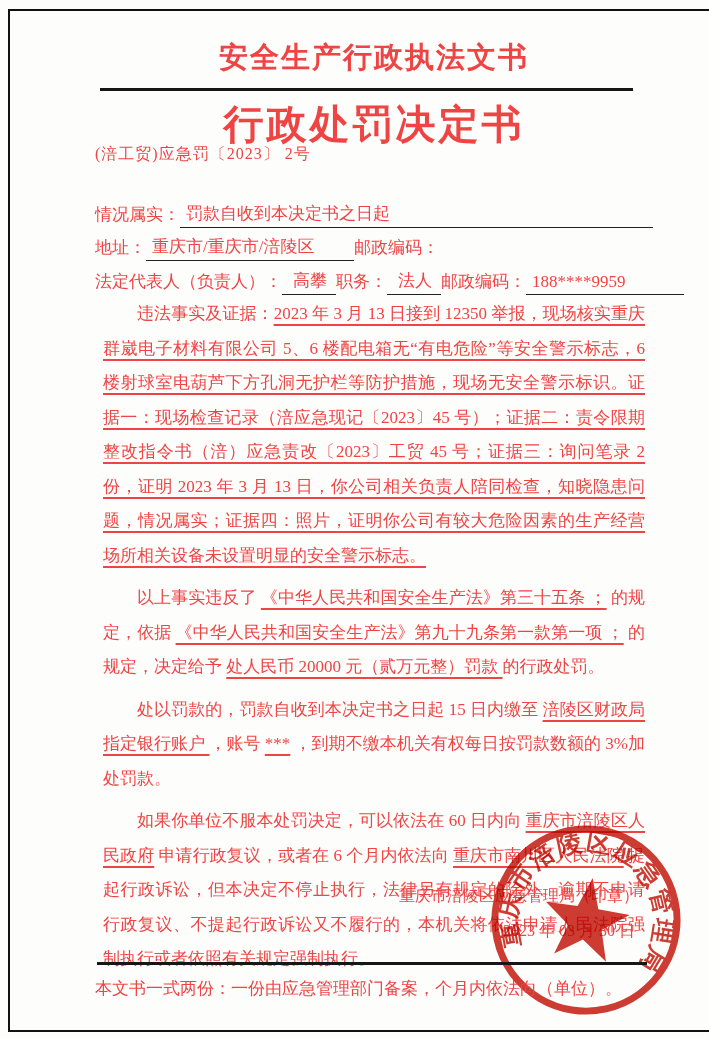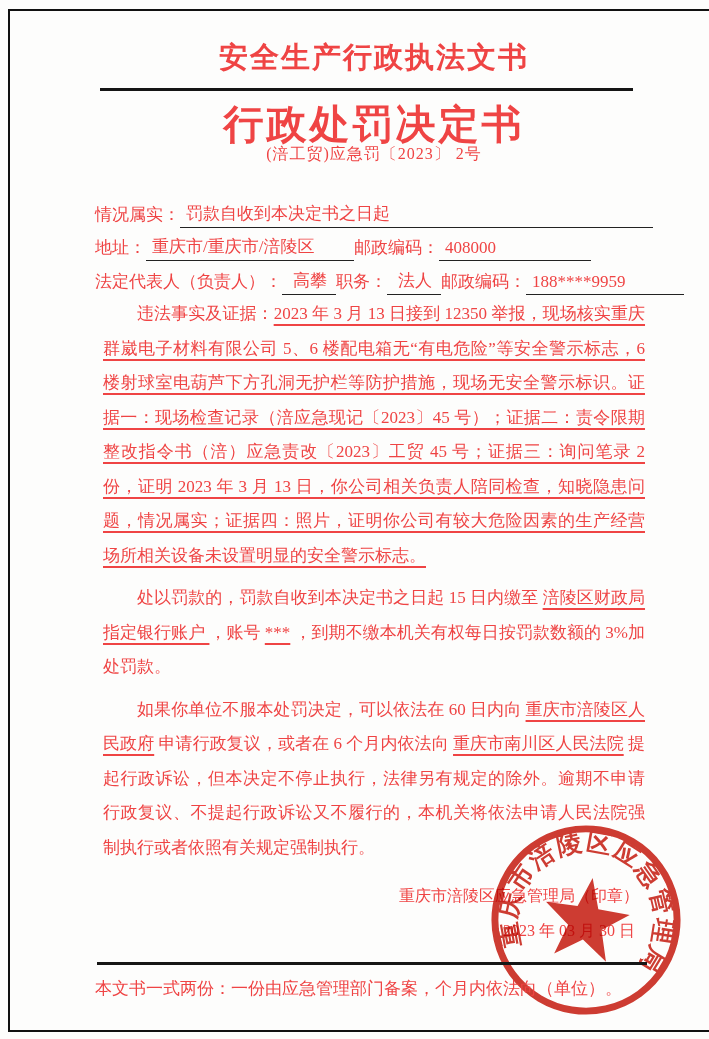--- a/index.html
+++ b/index.html
@@ -26,21 +26,21 @@
     position:absolute;top:88px;left:100px;width:533px;height:3px;
     background:#151515;
   }
   .title-sub{
     position:absolute;top:97px;left:95px;width:558px;
     margin:0;text-align:center;
     font-size:40px;font-weight:700;letter-spacing:3px;
   }
   .doc-number{
     position:absolute;top:144px;left:95px;width:558px;
-    text-align:center;font-size:16px;letter-spacing:1px;
+    text-align:left;font-size:16px;letter-spacing:1px;
   }
   .fields{
     position:absolute;top:194px;left:95px;width:558px;
     font-size:17px;
   }
   .frow{display:flex;align-items:flex-end;height:33.5px;white-space:nowrap;}
   .lbl{flex:0 0 auto;padding-bottom:2px;}
   .val{
     border-bottom:1.5px solid #222;
     padding:0 4px 2px 6px;
@@ -95,34 +95,34 @@
 
   <div class="fields">
     <div class="frow">
       <span class="lbl">情况属实：</span>
       <span class="val fill">罚款自收到本决定书之日起</span>
     </div>
     <div class="frow">
       <span class="lbl">地址：</span>
       <span class="val w-addr">重庆市/重庆市/涪陵区</span>
       <span class="lbl">邮政编码：</span>
-      <span class="val w-post">408000</span>
     </div>
     <div class="frow">
       <span class="lbl">法定代表人（负责人）：</span>
       <span class="val w-sm">高攀</span>
       <span class="lbl">职务：</span>
       <span class="val w-sm">法人</span>
       <span class="lbl">邮政编码：</span>
       <span class="val w-phone">188****9959</span>
     </div>
   </div>
 
   <div class="body">
     <p><span>违法事实及证据：</span><span class="u">2023 年 3 月 13 日接到 12350 举报，现场核实重庆群崴电子材料有限公司 5、6 楼配电箱无“有电危险”等安全警示标志，6 楼射球室电葫芦下方孔洞无护栏等防护措施，现场无安全警示标识。证据一：现场检查记录（涪应急现记〔2023〕45 号）；证据二：责令限期整改指令书（涪）应急责改〔2023〕工贸 45 号；证据三：询问笔录 2 份，证明 2023 年 3 月 13 日，你公司相关负责人陪同检查，知晓隐患问题，情况属实；证据四：照片，证明你公司有较大危险因素的生产经营场所相关设备未设置明显的安全警示标志。</span></p>
+    <p><span>以上事实违反了 </span><span class="u">《中华人民共和国安全生产法》第三十五条 ；</span><span> 的规定，依据 </span><span class="u">《中华人民共和国安全生产法》第九十九条第一款第一项 ；</span><span> 的规定，决定给予 </span><span class="u">处人民币 20000 元（贰万元整）罚款 </span><span>的行政处罚。</span></p>
     <p><span>处以罚款的，罚款自收到本决定书之日起 15 日内缴至 </span><span class="u">涪陵区财政局指定银行账户 </span><span>，账号 </span><span class="u">***</span><span> ，到期不缴本机关有权每日按罚款数额的 3%加处罚款。</span></p>
     <p><span>如果你单位不服本处罚决定，可以依法在 60 日内向 </span><span class="u">重庆市涪陵区人民政府</span><span> 申请行政复议，或者在 6 个月内依法向 </span><span class="u">重庆市南川区人民法院</span><span> 提起行政诉讼，但本决定不停止执行，法律另有规定的除外。逾期不申请行政复议、不提起行政诉讼又不履行的，本机关将依法申请人民法院强制执行或者依照有关规定强制执行。</span></p>
   </div>
 
   <div class="signature">
     <div class="sig-agency">重庆市涪陵区应急管理局（印章）</div>
     <div class="sig-date">2023 年 03 月 30 日</div>
   </div>
 
   <svg class="seal" viewBox="0 0 200 200" aria-hidden="true">

